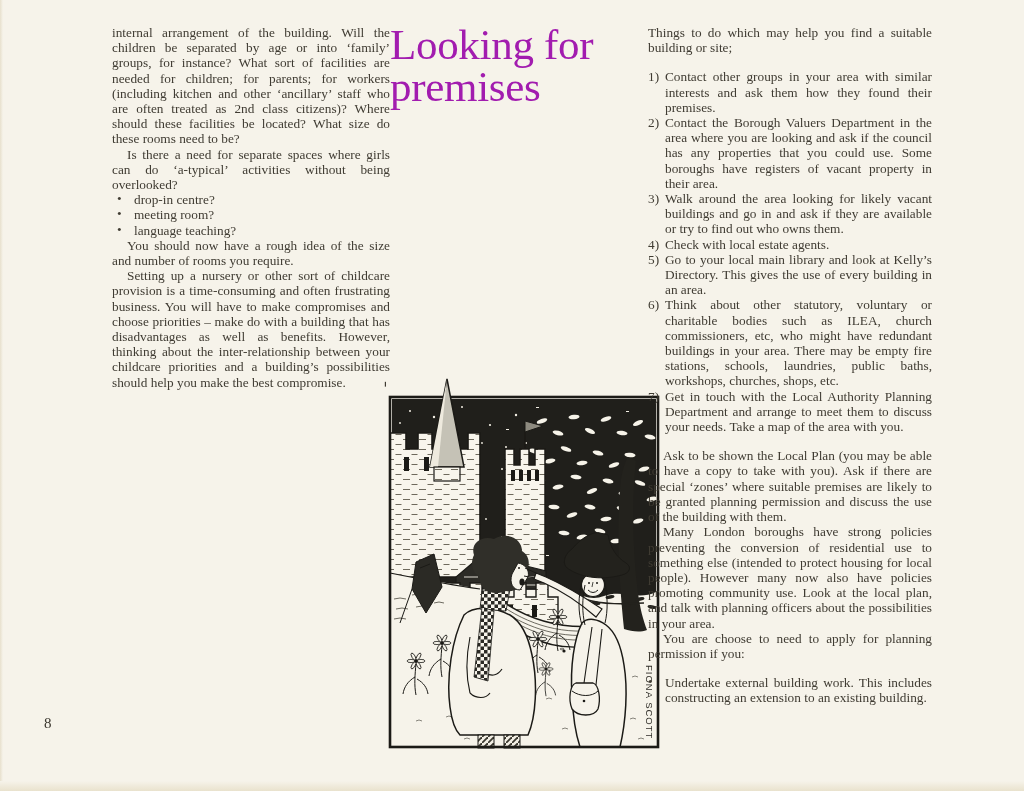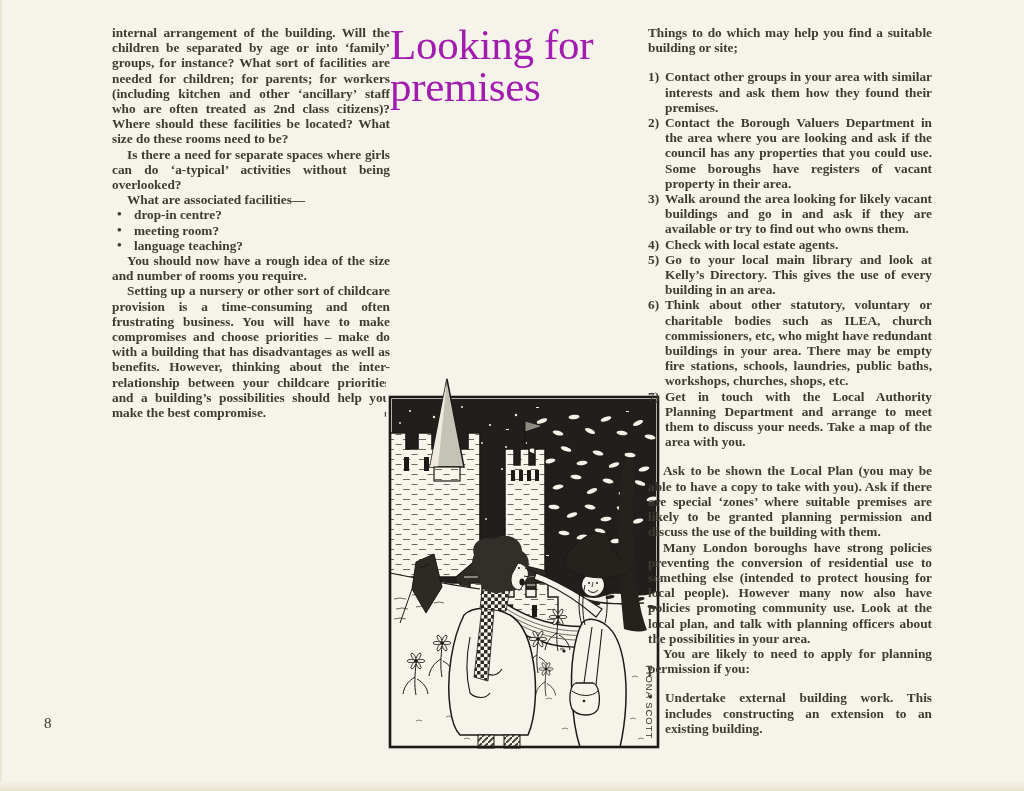--- a/index.html
+++ b/index.html
@@ -9,21 +9,21 @@
     background:#f6f3ea;
     overflow:hidden;
     font-family:"Liberation Serif", serif;
     color:#3f3b32;
   }
   .page-edge-bottom{position:absolute;left:0;right:0;bottom:0;height:10px;
     background:linear-gradient(to bottom,#f6f3ea,#e9e2cd);}
   .page-edge-left{position:absolute;left:0;top:0;bottom:0;width:3px;
     background:linear-gradient(to right,#e7e0cd,#f6f3ea);}
 
-  .col{position:absolute;top:25px;font-size:13.3px;line-height:15.2px;text-align:justify;font-weight:bold;}
+  .col{position:absolute;top:25px;font-size:13.3px;line-height:15.2px;text-align:justify;}
   .col-left{left:112px;width:278px;}
   .col-right{left:648px;width:284px;}
   .col p{margin:0;text-indent:15px;}
   .col p.noindent{text-indent:0;}
 
   ul.dots{list-style:none;margin:0;padding:0;}
   ul.dots li{position:relative;padding-left:22px;text-indent:0;}
   ul.dots li .marker{position:absolute;left:5px;top:-1px;}
 
   ol.nums{list-style:none;margin:0;padding:0;}
@@ -54,21 +54,20 @@
   .page-number{position:absolute;left:44px;top:715px;font-size:15px;color:#3a362e;}
 </style>
 </head>
 <body>
 
 <div class="page">
 
   <div class="col col-left">
     <p class="noindent">internal arrangement of the building. Will the children be separated by age or into ‘family’ groups, for instance? What sort of facilities are needed for children; for parents; for workers (including kitchen and other ‘ancillary’ staff who are often treated as 2nd class citizens)? Where should these facilities be located? What size do these rooms need to be?</p>
     <p>Is there a need for separate spaces where girls can do ‘a-typical’ activities without being overlooked?</p>
-    <p>What are associated facilities—</p>
     <ul class="dots">
       <li><span class="marker">•</span><span>drop-in centre?</span></li>
       <li><span class="marker">•</span><span>meeting room?</span></li>
       <li><span class="marker">•</span><span>language teaching?</span></li>
     </ul>
     <p>You should now have a rough idea of the size and number of rooms you require.</p>
     <p><span>Setting up a nursery or other sort of childcare provision is a time-consuming and often frustrating business. You will have to make compromises and choose priorities – make do with a building that has disadvantages as well as benefits. However, thinking about the inter-relationship between your childcare priorities and a building’s possibilities should help you make the best compromise.</span> <span class="end-mark">■</span></p>
   </div>
 
   <h1 class="heading">Looking for premises</h1>
@@ -295,21 +294,21 @@
       <li><span class="num">2)</span><span>Contact the Borough Valuers Department in the area where you are looking and ask if the council has any properties that you could use. Some boroughs have registers of vacant property in their area.</span></li>
       <li><span class="num">3)</span><span>Walk around the area looking for likely vacant buildings and go in and ask if they are available or try to find out who owns them.</span></li>
       <li><span class="num">4)</span><span>Check with local estate agents.</span></li>
       <li><span class="num">5)</span><span>Go to your local main library and look at Kelly’s Directory. This gives the use of every building in an area.</span></li>
       <li><span class="num">6)</span><span>Think about other statutory, voluntary or charitable bodies such as ILEA, church commissioners, etc, who might have redundant buildings in your area. There may be empty fire stations, schools, laundries, public baths, workshops, churches, shops, etc.</span></li>
       <li><span class="num">7)</span><span>Get in touch with the Local Authority Planning Department and arrange to meet them to discuss your needs. Take a map of the area with you.</span></li>
     </ol>
     <div class="v-gap"></div>
     <p>Ask to be shown the Local Plan (you may be able to have a copy to take with you). Ask if there are special ‘zones’ where suitable premises are likely to be granted planning permission and discuss the use of the building with them.</p>
     <p>Many London boroughs have strong policies preventing the conversion of residential use to something else (intended to protect housing for local people). However many now also have policies promoting community use. Look at the local plan, and talk with planning officers about the possibilities in your area.</p>
-    <p>You are likely to need to apply for planning permission if you:</p>
+    <p>You are choose to need to apply for planning permission if you:</p>
     <div class="v-gap"></div>
     <ul class="dots2">
       <li><span class="marker">•</span><span>Undertake external building work. This includes constructing an extension to an existing building.</span></li>
     </ul>
   </div>
 
   <div class="page-number">8</div>
 
   <div class="page-edge-left"></div>
   <div class="page-edge-bottom"></div>

